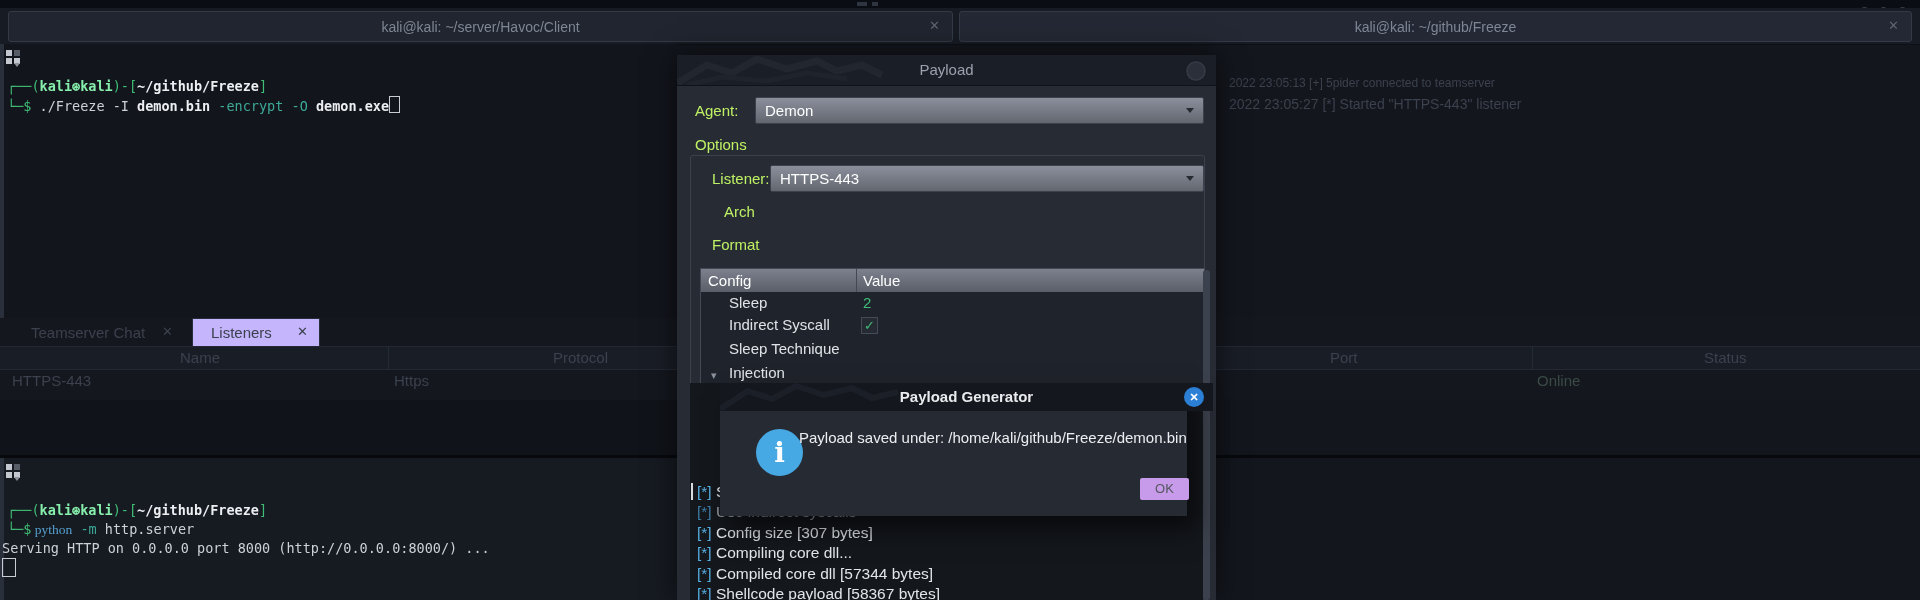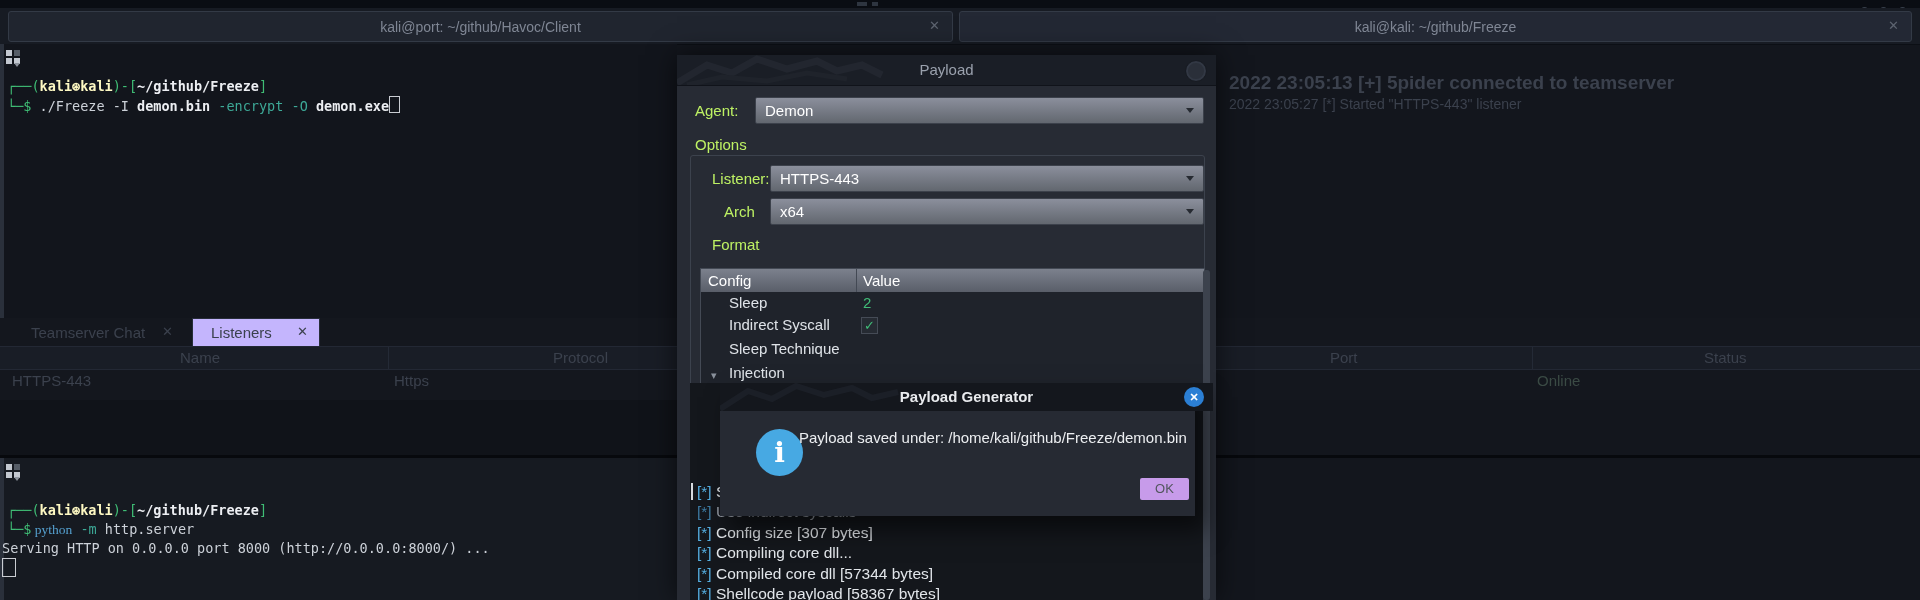--- a/index.html
+++ b/index.html
@@ -12,21 +12,21 @@
   .topstrip{left:0;top:0;width:1920px;height:8px;background:#0a0d13;}
   .tabbar{left:0;top:8px;width:1920px;height:36px;background:#171b23;border-bottom:1px solid #0c0f15;}
   .termtab{top:3px;height:29px;border:1px solid #333a46;border-radius:3px;background:#20252f;
            color:#7f8694;font-size:14px;display:flex;align-items:center;justify-content:center;}
   .tabclose{position:absolute;right:12px;top:6px;color:#5d6470;font-size:13px;}
   .windot{width:7px;height:7px;border-radius:50%;background:#39404c;display:inline-block;margin-left:12px;}
   
   .termpane{background:#12151c;}
   .scrollstrip{width:4px;background:#2a303b;}
   .g-green{color:#3fbd75;}
-  .g-blue{color:#fef9c3;font-weight:bold;}
+  .g-blue{color:#86efac;font-weight:bold;}
   .g-bold{color:#eceef2;font-weight:bold;}
   .g-plain{color:#ccd1d8;}
   .g-opt{color:#3da997;}
   .g-cmd{color:#55a0cf;font-family:Liberation Serif, serif;}
   .cursor-solid{display:inline-block;width:9px;height:15px;border:1px solid #c9ccd2;vertical-align:-2px;}
   .hollow-cursor{width:12px;height:17px;border:1px solid #c9ccd2;}
   .paneicon{width:16px;height:16px;}
   .paneicon i{position:absolute;width:6px;height:6px;background:#c3c8d0;}
   .paneicon i.d{background:#555c66;}
   .paneicon s{position:absolute;left:8px;top:13px;width:0;height:0;border-left:3px solid transparent;
@@ -60,21 +60,21 @@
               border-right:4px solid transparent;border-top:5px solid #3fae6f;}
   .expand{color:#8a919c;font-size:11px;}
   .console{background:#14171c;}
   .cline{font-size:15.5px;line-height:18px;white-space:pre;color:#e2e6ea;}
   .cpre{color:#55aee0;}
   .cline.shadowed{color:#979da6;}
   .cline.shadowed .cpre{color:#3d7ba3;}
   .vscroll{background:#3c424d;border-radius:3px;}
   
   #dialog{left:720px;top:383px;width:467px;height:133px;background:#262a33;
-          box-shadow:10px 14px 22px rgba(0,0,0,.55);z-index:8;padding-left:8px;}
+          box-shadow:10px 14px 22px rgba(0,0,0,.55);z-index:8;}
   .dtitle{left:0;top:0;width:493px;height:28px;background:#14171d;}
   .dtitle-text{width:100%;text-align:center;line-height:28px;color:#e9ebee;font-size:15px;font-weight:bold;}
   .dclose{right:9px;top:4px;width:20px;height:20px;border-radius:50%;background:#2b7fd4;color:#fff;
           font-size:11px;line-height:20px;text-align:center;font-weight:bold;}
   .infoicon{left:36px;top:46px;width:47px;height:47px;border-radius:50%;background:#47a9e3;color:#fff;
             font-family:"DejaVu Serif",serif;font-weight:bold;font-size:28px;line-height:47px;
             text-align:center;}
   .dmsg{font-size:15px;color:#eceef1;}
   .okbtn{left:420px;top:95px;width:49px;height:22px;background:#c79bea;border-radius:2px;
          color:#52565e;font-size:13px;line-height:22px;text-align:center;}
@@ -86,30 +86,30 @@
 <div id="screen">
 
   <div class="abs topstrip">
     <div class="abs" style="left:857px;top:2px;width:10px;height:4px;background:#2e3540;"></div>
     <div class="abs" style="left:872px;top:2px;width:6px;height:4px;background:#2e3540;"></div>
     <div class="abs" style="right:14px;top:0;"><span class="windot"></span><span class="windot"></span><span class="windot"></span></div>
   </div>
 
   <div class="abs tabbar">
     <div class="abs termtab" style="left:8px;width:943px;">
-      <span>kali@port: ~/github/Havoc/Client</span>
+      <span>kali@kali: ~/server/Havoc/Client</span>
       <span class="tabclose">✕</span>
     </div>
     <div class="abs termtab" style="left:959px;width:951px;background:#232834;">
       <span>kali@kali: ~/github/Freeze</span>
       <span class="tabclose">✕</span>
     </div>
   </div>
 
-  <div class="abs mono dim" style="left:1229px;top:74px;font-size:19px;font-family:'Liberation Sans',sans-serif;font-weight:bold;">2022 23:05:13 [+] 5pider connected to teamserver</div>
+  <div class="abs mono dim" style="left:1229px;top:74px;font-size:12px;font-family:'Liberation Sans',sans-serif;">2022 23:05:13 [+] 5pider connected to teamserver</div>
   <div class="abs mono dim" style="left:1229px;top:95px;font-size:14px;font-family:'Liberation Sans',sans-serif;">2022 23:05:27 [*] Started "HTTPS-443" listener</div>
 
   <div class="abs" style="left:0;top:318px;width:1920px;height:82px;background:#14171e;">
     <div class="abs bandtab" style="left:31px;top:6px;">Teamserver Chat</div>
     <div class="abs bandtab" style="left:162px;top:6px;font-size:13px;">✕</div>
     <div class="abs" style="left:192px;top:0;width:126px;height:27px;border:1px solid #272d38;border-bottom:none;background:#c4b5fd;">
       <span class="abs bandtab" style="left:18px;top:5px;">Listeners</span>
       <span class="abs bandtab" style="left:104px;top:5px;font-size:13px;">✕</span>
     </div>
     <div class="abs bandhdr" style="left:0;top:28px;width:1920px;height:22px;">
@@ -177,24 +177,20 @@
     <div class="abs lbl" style="left:18px;top:81px;">Options</div>
     <div class="abs groupbox" style="left:13px;top:100px;width:513px;height:444px;"></div>
 
     <div class="abs lbl" style="left:35px;top:115px;">Listener:</div>
     <div class="abs combo" style="left:93px;top:110px;width:423px;height:25px;">
       <span>HTTPS-443</span>
       <span class="combo-arrow"></span>
     </div>
 
     <div class="abs lbl" style="left:35px;top:148px;margin-left:12px;">Arch</div>
-    <div class="abs combo" style="left:93px;top:143px;width:423px;height:25px;">
-      <span>x64</span>
-      <span class="combo-arrow"></span>
-    </div>
 
     <div class="abs lbl" style="left:35px;top:181px;">Format</div>
 
     <div class="abs cfgtable" style="left:23px;top:213px;width:503px;height:170px;">
       <div class="cfghdr">
         <span class="abs" style="left:7px;">Config</span>
         <span class="abs" style="left:162px;">Value</span>
         <span class="abs" style="left:155px;top:0;width:1px;height:23px;background:#434954;"></span>
       </div>
       <div class="abs cfgrow" style="left:0;top:23px;width:503px;height:22px;">

